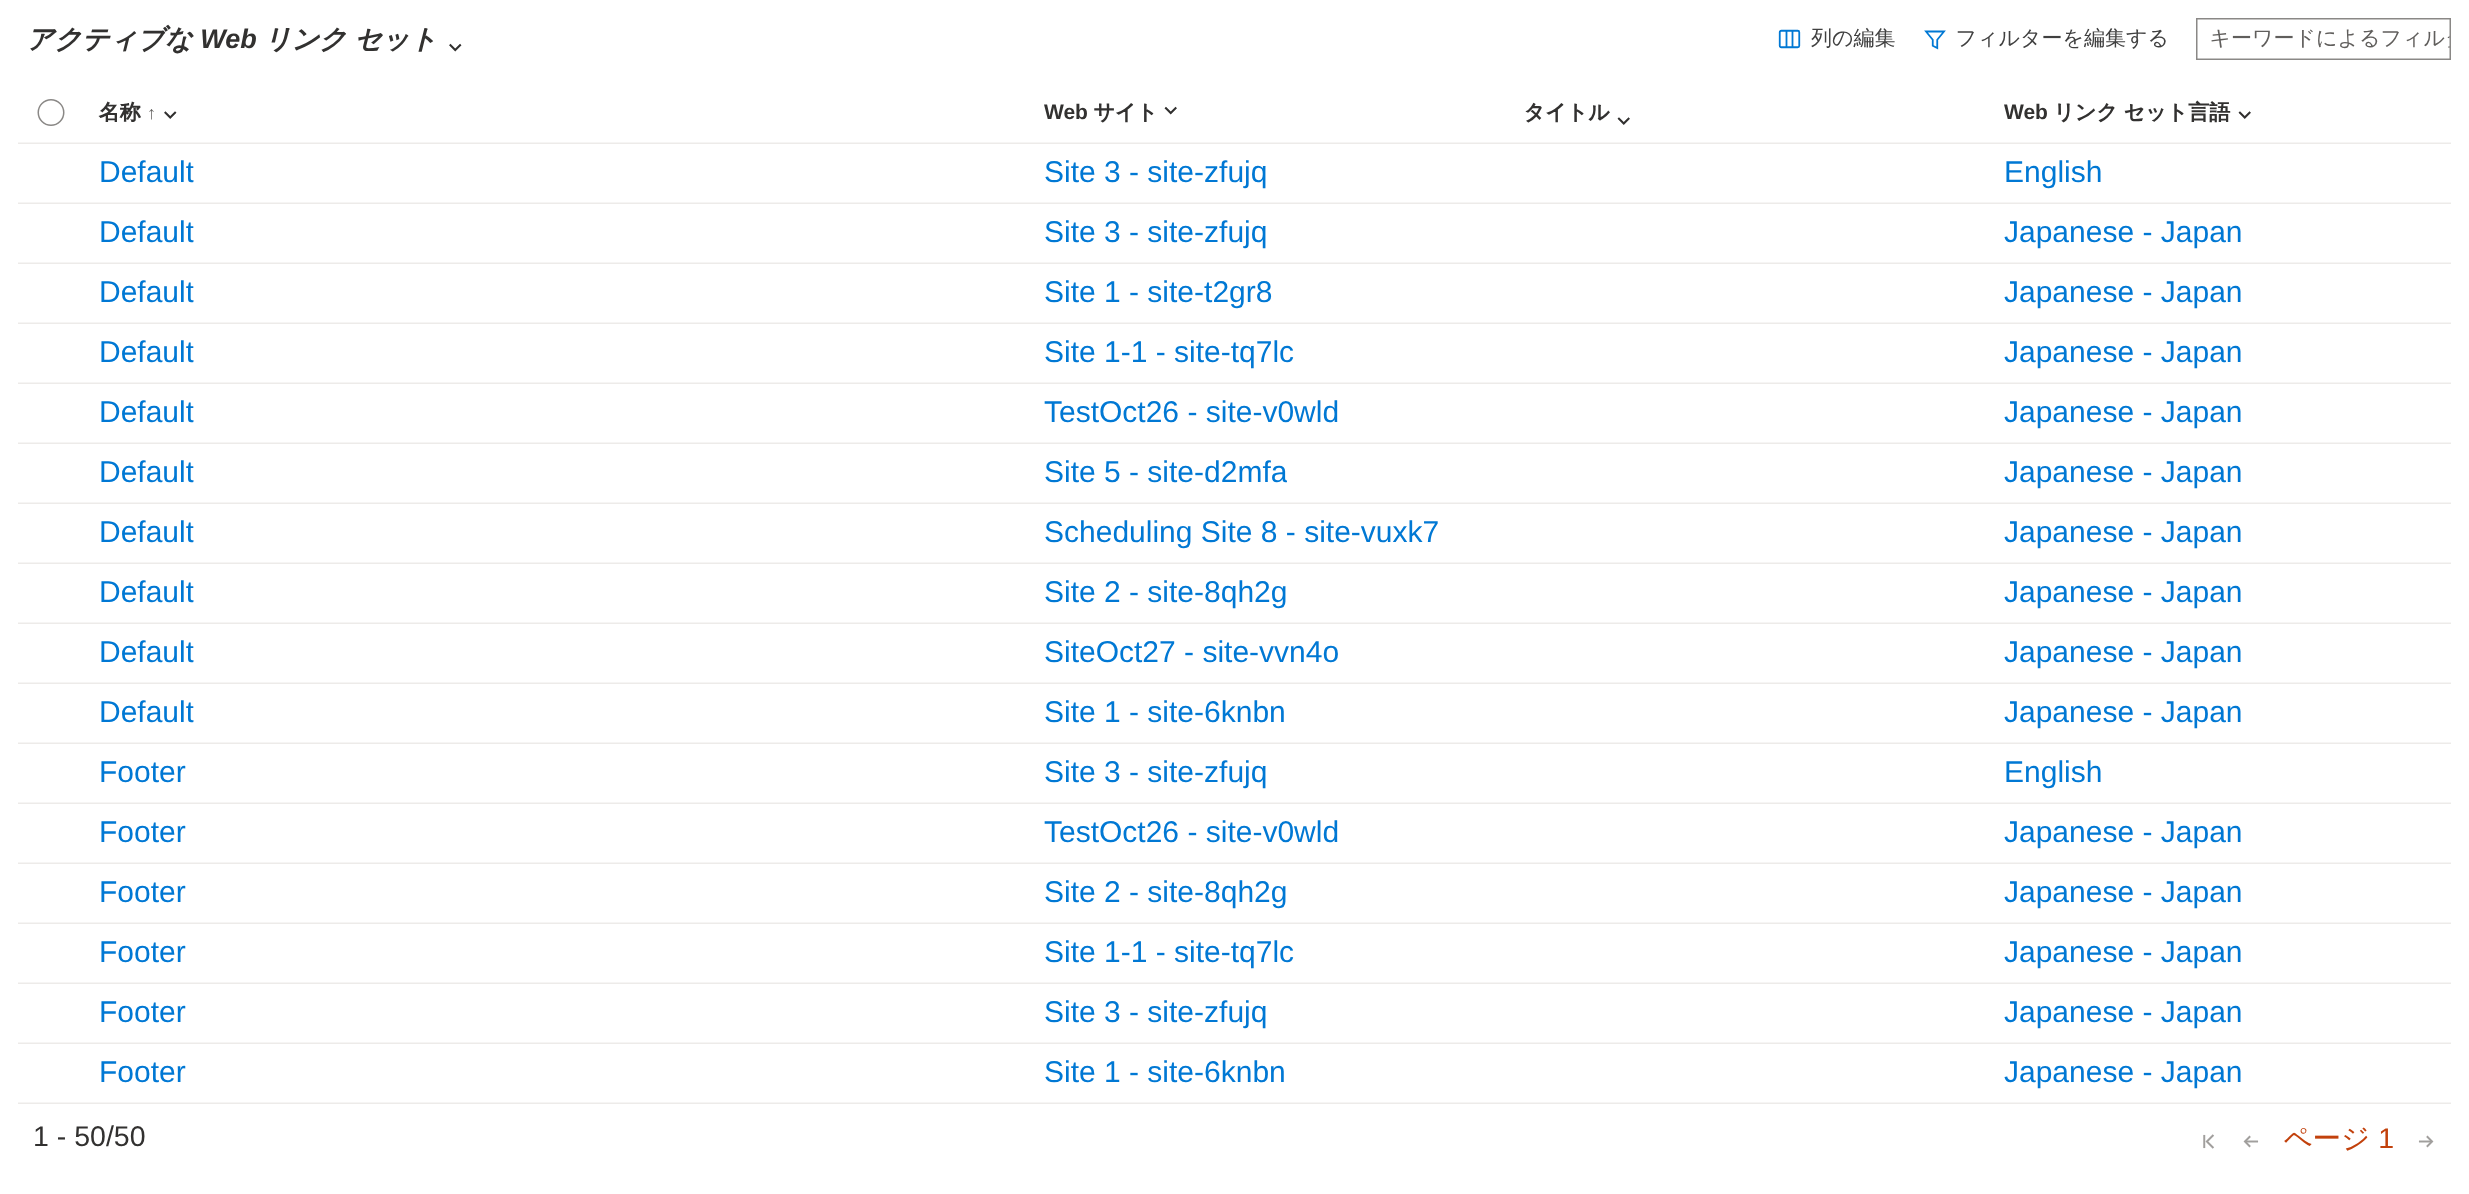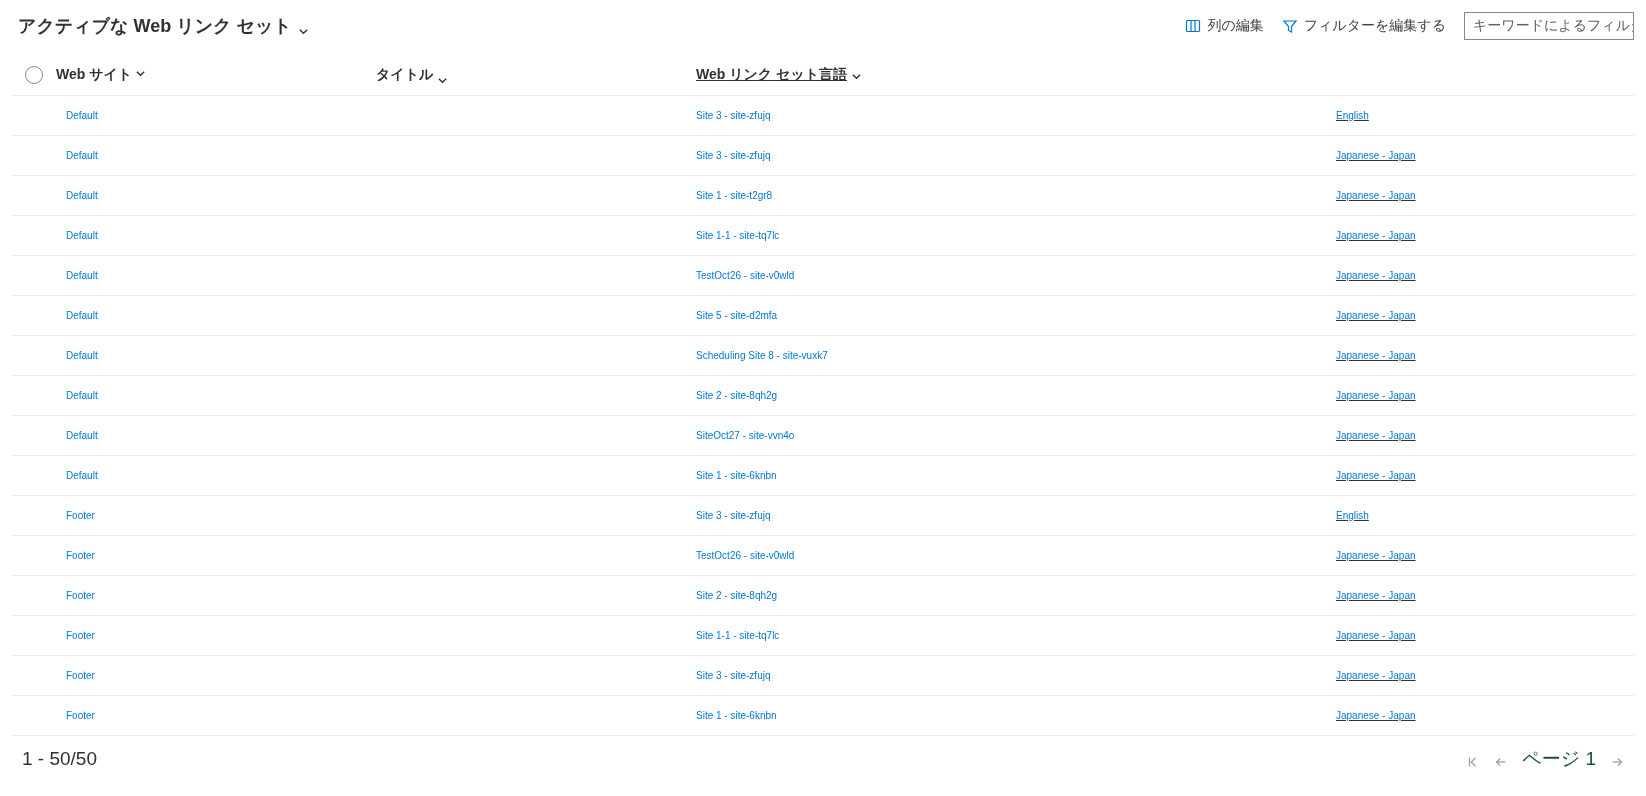--- a/index.html
+++ b/index.html
@@ -20,20 +20,21 @@
     padding: 4px 0 14px 0;
   }
   .view-title {
     display: flex;
     align-items: center;
     font-size: 18px;
     font-weight: 600;
     gap: 6px;
     cursor: pointer;
     padding-left: 6px;
+    font-style: italic;
   }
   .chevron-down {
     width: 11px; height: 11px;
     display: inline-block;
   }
   .chevron-down svg { width:100%; height:100%; }
   .toolbar-right {
     display: flex;
     align-items: center;
     gap: 18px;
@@ -69,54 +70,54 @@
     border-bottom: 1px solid #edebe9;
     height: 42px;
     font-weight: 600;
     font-size: 14px;
     color: #323130;
   }
   .col-check { width: 44px; display:flex; justify-content:center; }
   .col-name  { flex: 0 0 640px; padding-left: 10px; display:flex; align-items:center; gap:4px; }
   .col-site  { flex: 0 0 320px; display:flex; align-items:flex-start; gap:3px; }
   .col-title { flex: 0 0 320px; display:flex; align-items:flex-end; gap:4px; }
-  .col-lang  { flex: 1 1 auto;  display:flex; align-items:center; gap:4px;text-decoration:underline; }
+  .col-lang  { flex: 1 1 auto;  display:flex; align-items:center; gap:4px; }
   .hdr-cell { cursor: pointer; }
   .sort-arrow { font-size: 12px; color:#605e5c; }
   .check-circle {
     width: 18px; height: 18px; border: 1px solid #8a8886; border-radius: 50%;
   }
   .grid-body { }
   .grid-row {
     display: flex;
     align-items: center;
     height: 40px;
     border-bottom: 1px solid #edebe9;
-    font-size: 10px;
+    font-size: 20px;
   }
   .cell-link {
     color: #0078d4;
     cursor: pointer;
     white-space: nowrap;
     overflow: hidden;
     text-overflow: ellipsis;
   }
   .footer {
     display: flex;
     align-items: center;
     justify-content: space-between;
     padding: 10px 10px 12px 10px;
     font-size: 19px;
     color: #323130;
   }
   .pager {
     display: flex;
     align-items: center;
     gap: 14px;
-    color: #14532d;
+    color: #c2410c;
   }
   .pager .disabled { color: #a19f9d; }
   .pager .nav-icon { width:14px; height:14px; cursor:pointer; }
   .pager .nav-icon svg { width:100%; height:100%; }
 </style>
 </head>
 <body>
 
 <div class="page">
 
@@ -152,20 +153,29 @@
         <span>キーワードによるフィルタ</span>
       </div>
     </div>
   </div>
 
   <div class="grid">
     <div class="grid-header">
       <div class="col-check">
         <div class="check-circle"></div>
       </div>
+      <div class="col-name hdr-cell">
+        <span>名称</span>
+        <span class="sort-arrow">↑</span>
+        <span class="chevron-down">
+          <svg viewBox="0 0 12 12" fill="none" stroke="currentColor" stroke-width="1.5">
+              <path d="M2 4l4 4 4-4"></path>
+            </svg>
+        </span>
+      </div>
       <div class="col-site hdr-cell">
         <span>Web サイト</span>
         <span class="chevron-down">
           <svg viewBox="0 0 12 12" fill="none" stroke="currentColor" stroke-width="1.5">
               <path d="M2 4l4 4 4-4"></path>
             </svg>
         </span>
       </div>
       <div class="col-title hdr-cell">
         <span>タイトル</span>

